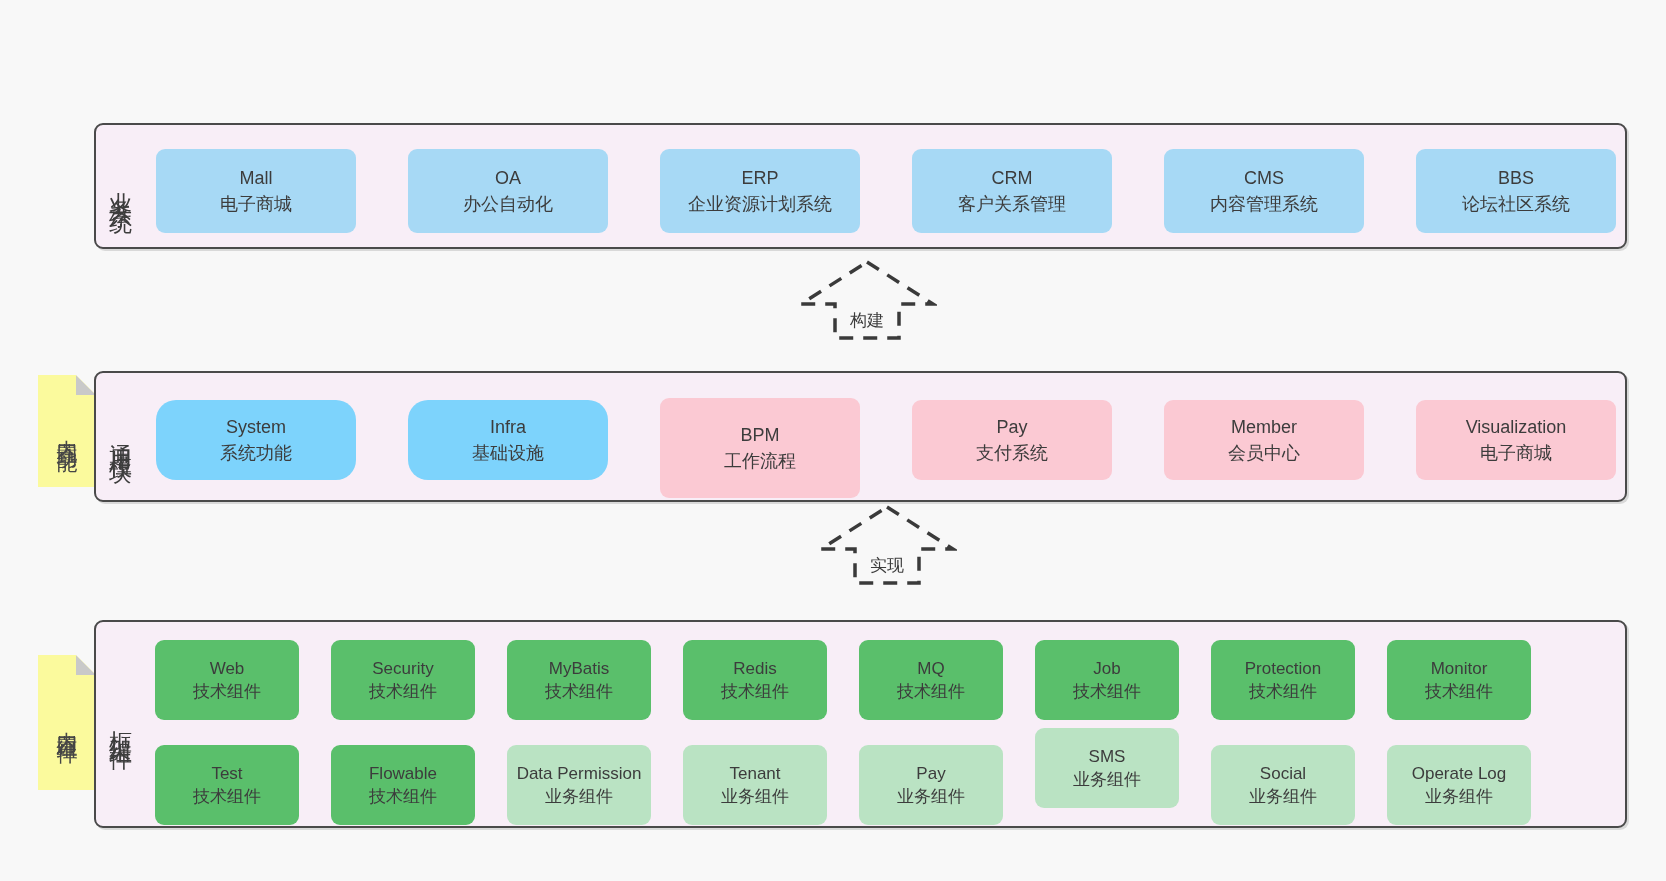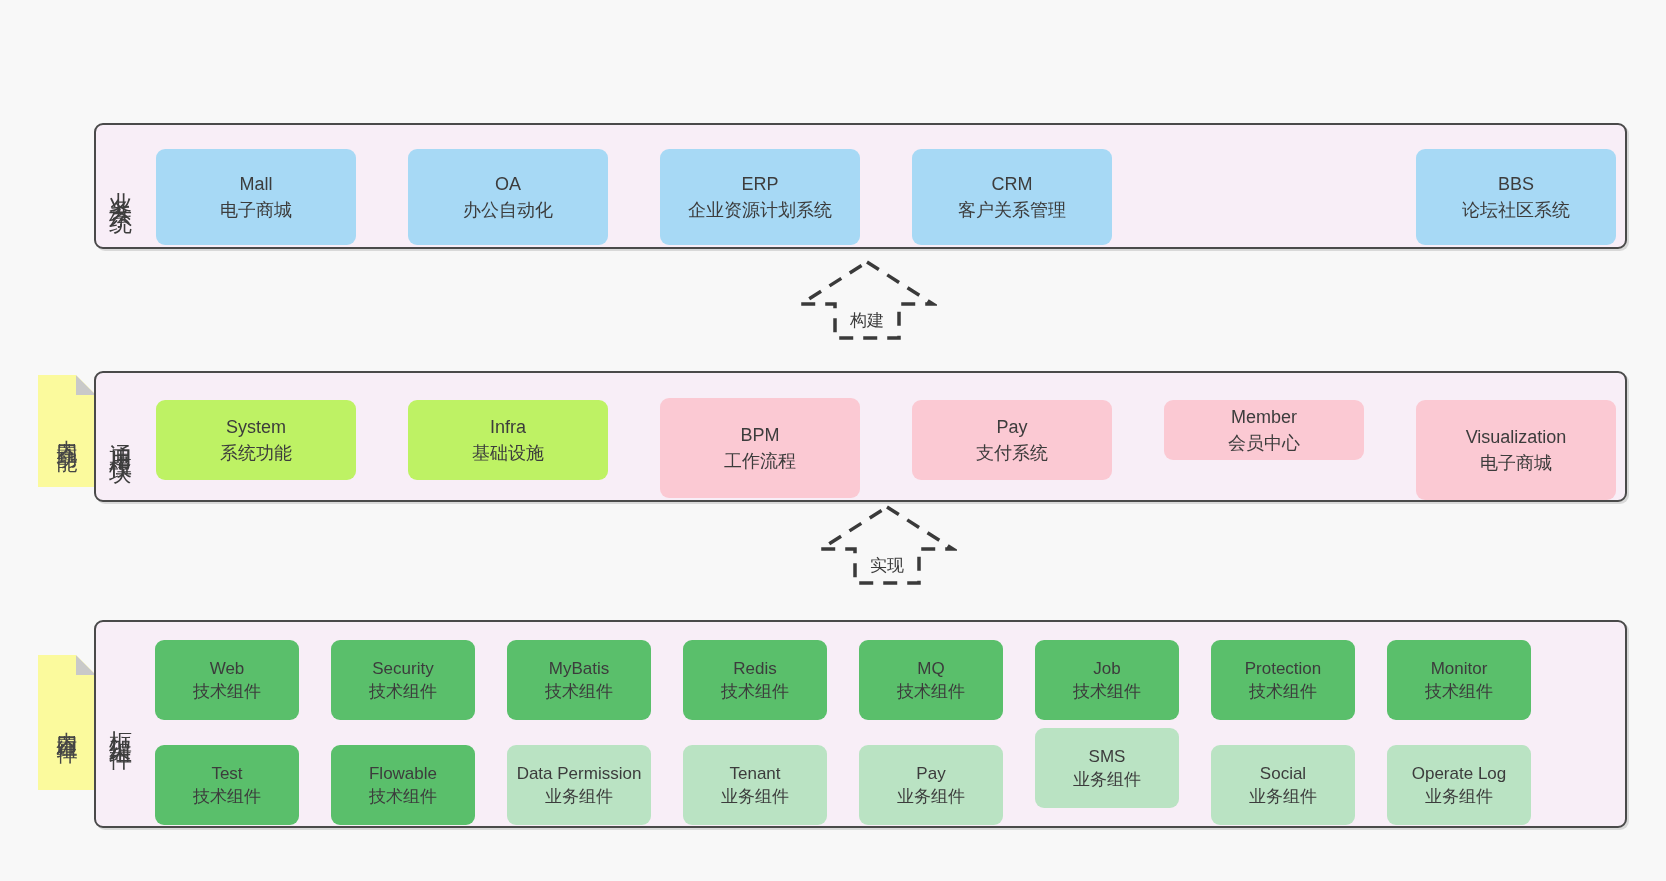--- a/index.html
+++ b/index.html
@@ -28,35 +28,35 @@
     transform:translateY(-50%);
     writing-mode:vertical-rl;
     text-orientation:upright;
     font-size:23px;
     letter-spacing:6px;
     color:#3d3d3d;
     white-space:nowrap;
   }
   .box{
     position:absolute;
-    width:200px;height:96px;
+    width:200px;height:84px;
     border-radius:9px;
     display:flex;flex-direction:column;
     align-items:center;justify-content:center;
     text-align:center;
     color:#3c3c3c;
     font-size:18px;line-height:26px;
   }
   .box.sm{
     width:144px;height:80px;
     font-size:17px;line-height:23px;
     padding:10px 5px;box-sizing:border-box;
   }
   .c-blue{background:#a7d9f5;}
-  .c-red{background:#bef264;}
+  .c-red{background:#7dd3fc;border-radius:20px;}
   .c-pink{background:#fbc9d3;}
   .c-green{background:#5abf6b;}
   .c-lgreen{background:#bae3c3;}
   .note{
     position:absolute;
     width:58px;
     background:#fbfa9d;
     clip-path:polygon(0 0, calc(100% - 20px) 0, 100% 20px, 100% 100%, 0 100%);
     display:flex;align-items:center;justify-content:center;
     z-index:1;
@@ -109,20 +109,24 @@
       <span>办公自动化</span>
     </div>
     <div class="box c-blue" style="left:564px;top:24px">
       <span>ERP</span>
       <span>企业资源计划系统</span>
     </div>
     <div class="box c-blue" style="left:816px;top:24px">
       <span>CRM</span>
       <span>客户关系管理</span>
     </div>
+    <div class="box c-blue" style="left:1068px;top:24px">
+      <span>CMS</span>
+      <span>内容管理系统</span>
+    </div>
     <div class="box c-blue" style="left:1320px;top:24px">
       <span>BBS</span>
       <span>论坛社区系统</span>
     </div>
   </div>
 
   <div class="arrow" style="left:797px;top:259px">
     <svg width="140" height="82" viewBox="0 0 140 82">
       <path d="M70 3 L136 45 L102 45 L102 79 L38 79 L38 45 L4 45 Z" fill="none" stroke="#3a3a3a" stroke-width="3.5" stroke-dasharray="14 10"></path>
     </svg>
@@ -145,25 +149,25 @@
       <span>基础设施</span>
     </div>
     <div class="box c-pink" style="left:564px;top:25px;height:100px">
       <span>BPM</span>
       <span>工作流程</span>
     </div>
     <div class="box c-pink" style="left:816px;top:27px;height:80px">
       <span>Pay</span>
       <span>支付系统</span>
     </div>
-    <div class="box c-pink" style="left:1068px;top:27px;height:60px">
+    <div class="box c-pink" style="left:1068px;top:27px;height:80px">
       <span>Member</span>
       <span>会员中心</span>
     </div>
-    <div class="box c-pink" style="left:1320px;top:27px;height:100px">
+    <div class="box c-pink" style="left:1320px;top:27px;height:80px">
       <span>Visualization</span>
       <span>电子商城</span>
     </div>
   </div>
 
   <div class="arrow" style="left:817px;top:504px">
     <svg width="140" height="82" viewBox="0 0 140 82">
       <path d="M70 3 L136 45 L102 45 L102 79 L38 79 L38 45 L4 45 Z" fill="none" stroke="#3a3a3a" stroke-width="3.5" stroke-dasharray="14 10"></path>
     </svg>
     <div class="arrow-label">实现</div>

